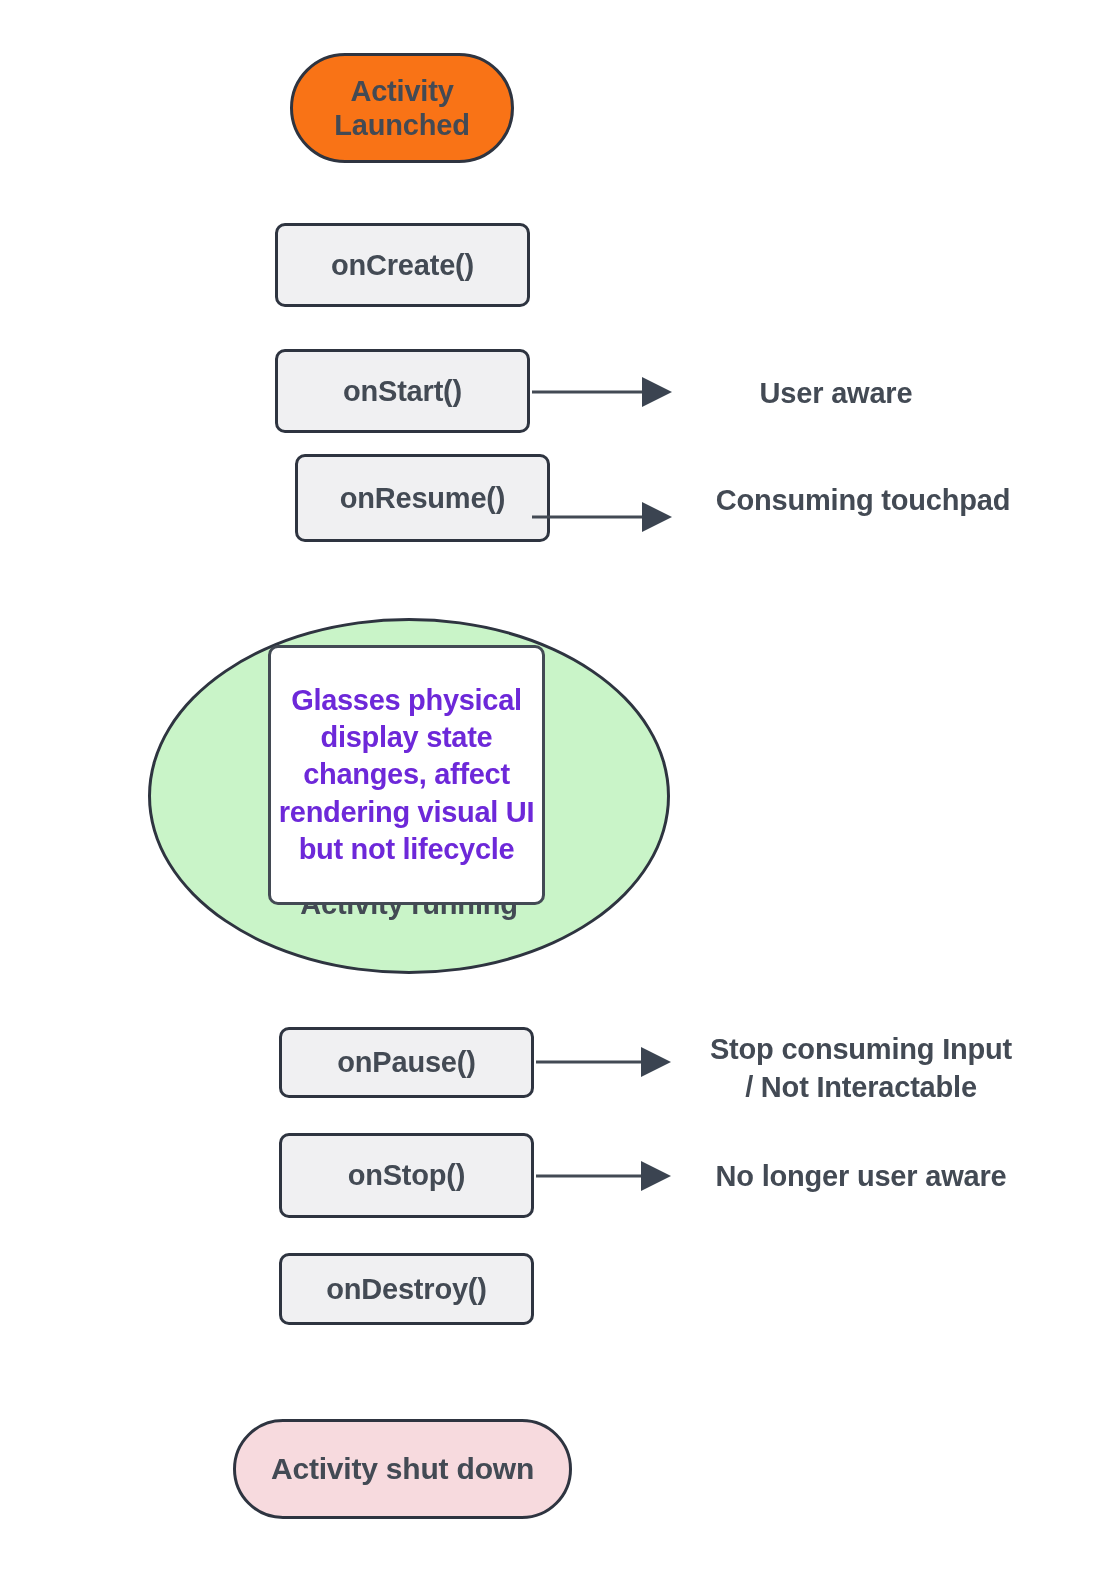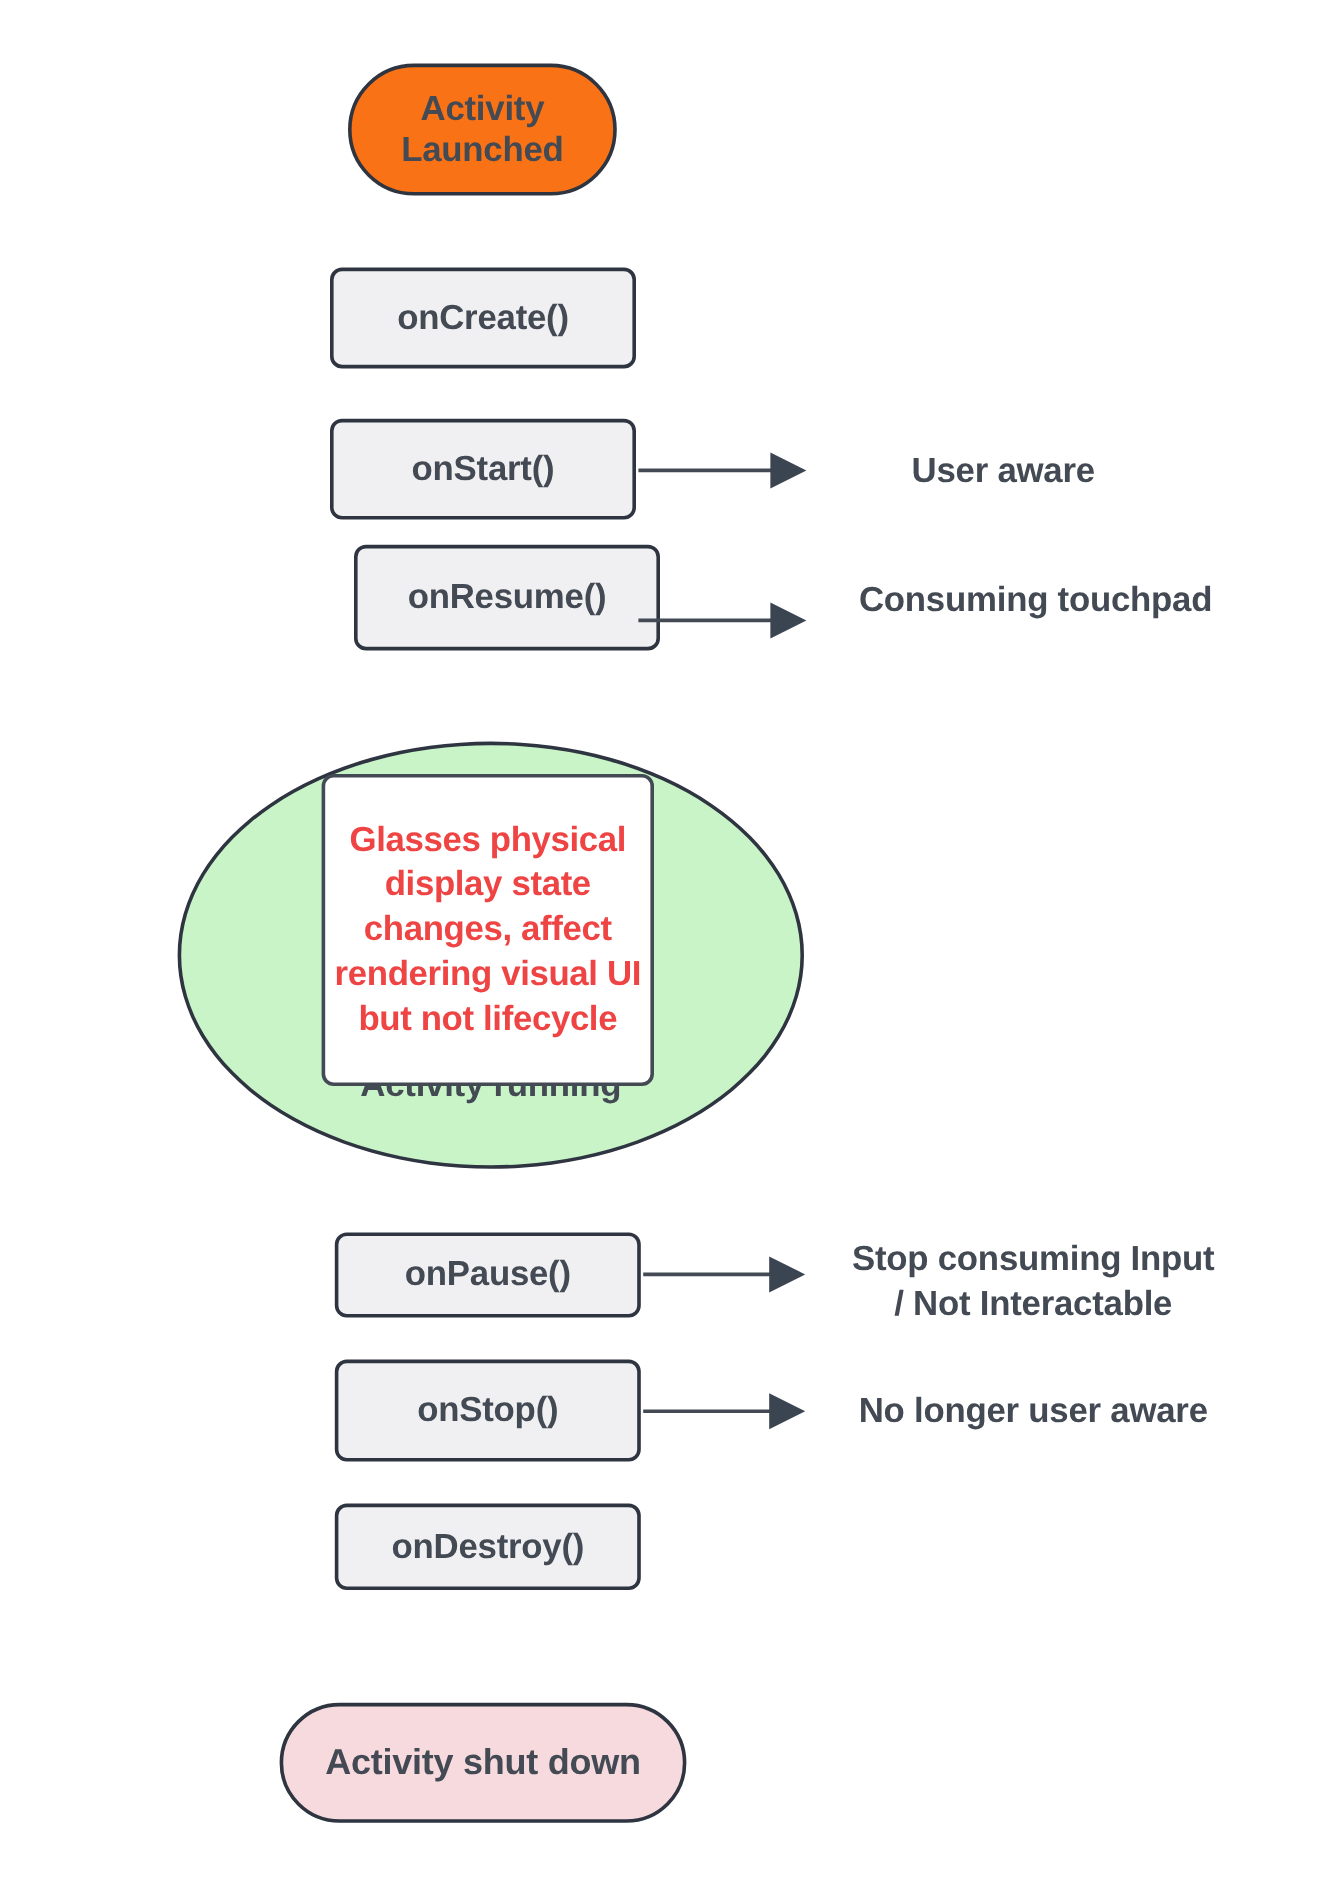--- a/index.html
+++ b/index.html
@@ -74,21 +74,21 @@
   .inner-note {
     position: absolute;
     box-sizing: border-box;
     background: #ffffff;
     border: 3px solid #434a54;
     border-radius: 10px;
     display: flex;
     align-items: center;
     justify-content: center;
     text-align: center;
-    color: #ef4444;
+    color: #6d28d9;
     font-weight: bold;
     font-size: 29px;
     line-height: 1.28;
     letter-spacing: -0.3px;
     padding: 4px 6px;
   }
 
   
   .annotation {
     position: absolute;

